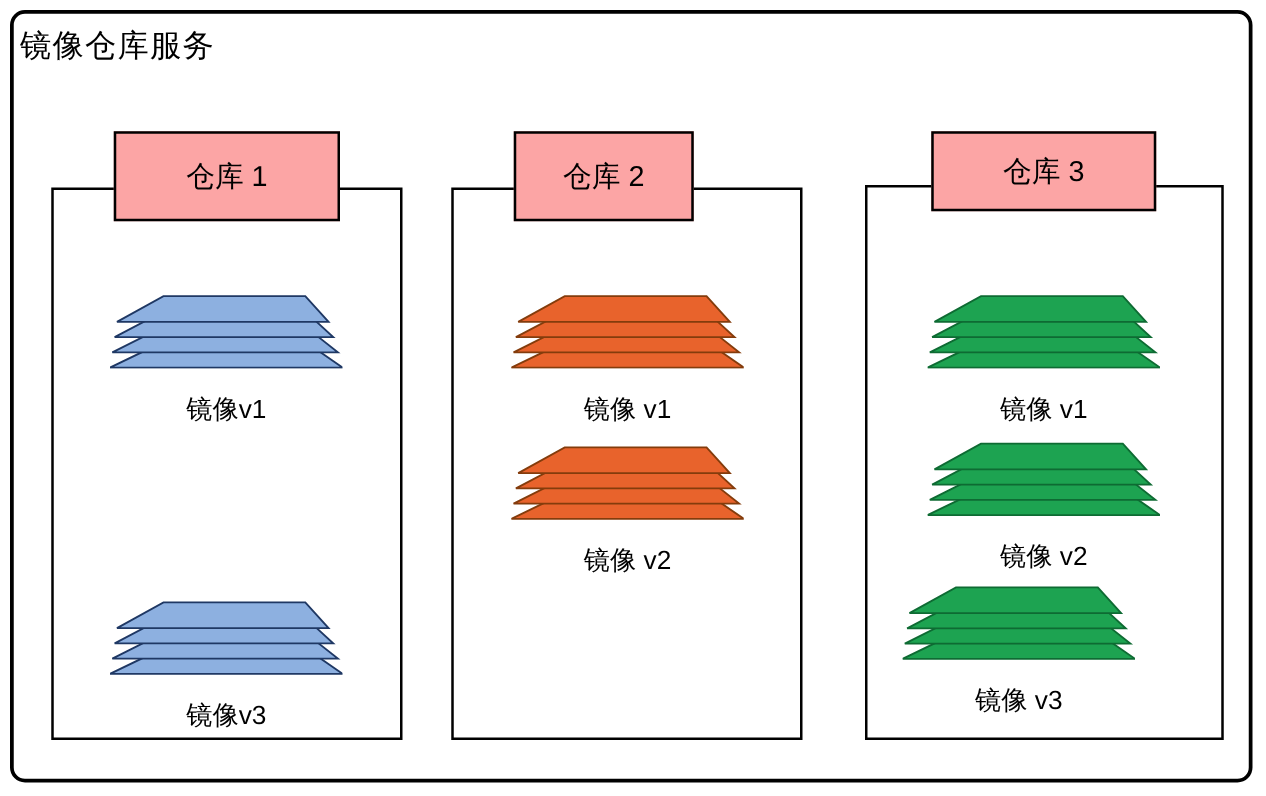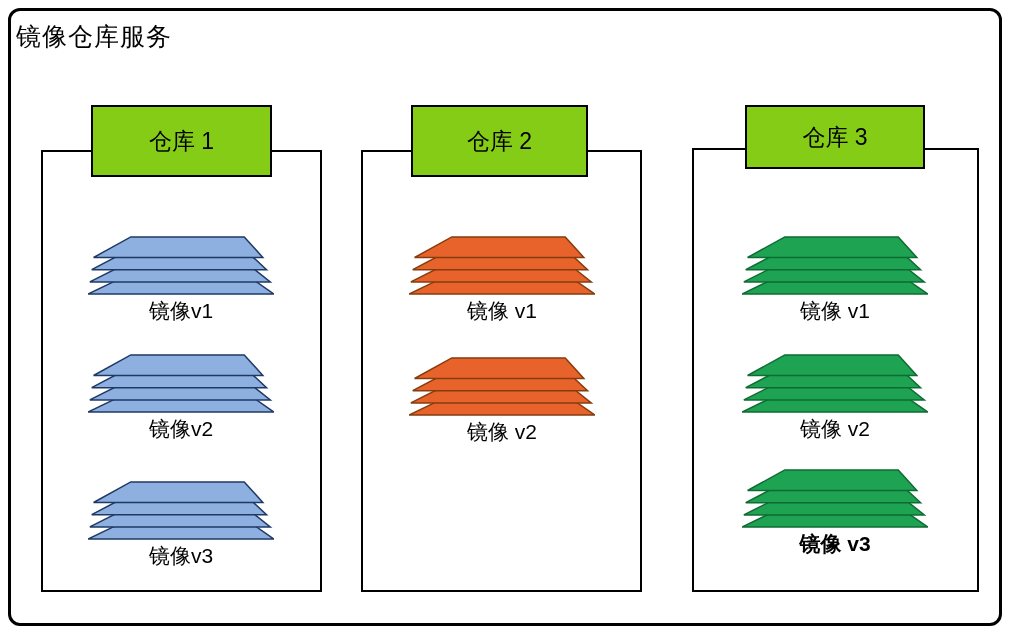--- a/index.html
+++ b/index.html
@@ -15,29 +15,29 @@
   .diagram-title{
     position:absolute;left:16px;top:20px;width:100%;
     text-align:left;font-size:25px;font-weight:500;letter-spacing:1px;
   }
   .repo-box{
     position:absolute;border:2.5px solid #000;box-sizing:border-box;
     background:#ffffff;
   }
   .repo-label-box{
     position:absolute;border:2px solid #000;box-sizing:border-box;
-    background:#84cc16;display:flex;align-items:center;justify-content:center;
+    background:#fca5a5;display:flex;align-items:center;justify-content:center;
     font-size:23px;z-index:3;
   }
   .stack{
     position:absolute;width:186px;z-index:2;text-align:center;
   }
   .stack svg{display:block;width:186px;height:60px;}
   .stack-label{
-    margin-top:3px;font-size:21px;line-height:1.2;text-align:center;
+    margin-top:20px;font-size:21px;line-height:1.2;text-align:center;
     white-space:pre;
   }
 </style>
 </head>
 <body>
 
 <div class="canvas">
 
   <div class="outer-border"></div>
 
@@ -49,41 +49,32 @@
   </div>
   <div class="stack" style="left:88px;top:235px;">
     <svg viewBox="0 0 200 64" preserveAspectRatio="none">
         <polygon points="0,63 46,41 168,41 200,63" fill="#8DB0E0" stroke="#1F3864" stroke-width="1.6" stroke-linejoin="miter"></polygon>
         <polygon points="2,50 46,28 168,28 196,50" fill="#8DB0E0" stroke="#1F3864" stroke-width="1.6" stroke-linejoin="miter"></polygon>
         <polygon points="4,37 46,15 168,15 192,37" fill="#8DB0E0" stroke="#1F3864" stroke-width="1.6" stroke-linejoin="miter"></polygon>
         <polygon points="6,24 46,2 168,2 188,24" fill="#8DB0E0" stroke="#1F3864" stroke-width="1.6" stroke-linejoin="miter"></polygon>
       </svg>
     <div class="stack-label">镜像v1</div>
   </div>
-  <div class="stack" style="left:88px;top:353px;">
-    <svg viewBox="0 0 200 64" preserveAspectRatio="none">
-        <polygon points="0,63 46,41 168,41 200,63" fill="#8DB0E0" stroke="#1F3864" stroke-width="1.6" stroke-linejoin="miter"></polygon>
-        <polygon points="2,50 46,28 168,28 196,50" fill="#8DB0E0" stroke="#1F3864" stroke-width="1.6" stroke-linejoin="miter"></polygon>
-        <polygon points="4,37 46,15 168,15 192,37" fill="#8DB0E0" stroke="#1F3864" stroke-width="1.6" stroke-linejoin="miter"></polygon>
-        <polygon points="6,24 46,2 168,2 188,24" fill="#8DB0E0" stroke="#1F3864" stroke-width="1.6" stroke-linejoin="miter"></polygon>
-      </svg>
-    <div class="stack-label">镜像v2</div>
-  </div>
   <div class="stack" style="left:88px;top:480px;">
     <svg viewBox="0 0 200 64" preserveAspectRatio="none">
         <polygon points="0,63 46,41 168,41 200,63" fill="#8DB0E0" stroke="#1F3864" stroke-width="1.6" stroke-linejoin="miter"></polygon>
         <polygon points="2,50 46,28 168,28 196,50" fill="#8DB0E0" stroke="#1F3864" stroke-width="1.6" stroke-linejoin="miter"></polygon>
         <polygon points="4,37 46,15 168,15 192,37" fill="#8DB0E0" stroke="#1F3864" stroke-width="1.6" stroke-linejoin="miter"></polygon>
         <polygon points="6,24 46,2 168,2 188,24" fill="#8DB0E0" stroke="#1F3864" stroke-width="1.6" stroke-linejoin="miter"></polygon>
       </svg>
     <div class="stack-label">镜像v3</div>
   </div>
 
   <div class="repo-box" style="left:361px;top:150px;width:281px;height:442px;"></div>
-  <div class="repo-label-box" style="left:411px;top:105px;width:177px;height:72px;">
+  <div class="repo-label-box" style="left:411px;top:105px;width:144px;height:72px;">
     <span>仓库 2</span>
   </div>
   <div class="stack" style="left:409px;top:235px;">
     <svg viewBox="0 0 200 64" preserveAspectRatio="none">
         <polygon points="0,63 46,41 168,41 200,63" fill="#E8632C" stroke="#843C0C" stroke-width="1.6" stroke-linejoin="miter"></polygon>
         <polygon points="2,50 46,28 168,28 196,50" fill="#E8632C" stroke="#843C0C" stroke-width="1.6" stroke-linejoin="miter"></polygon>
         <polygon points="4,37 46,15 168,15 192,37" fill="#E8632C" stroke="#843C0C" stroke-width="1.6" stroke-linejoin="miter"></polygon>
         <polygon points="6,24 46,2 168,2 188,24" fill="#E8632C" stroke="#843C0C" stroke-width="1.6" stroke-linejoin="miter"></polygon>
       </svg>
     <div class="stack-label">镜像 v1</div>
@@ -113,21 +104,21 @@
   </div>
   <div class="stack" style="left:742px;top:353px;">
     <svg viewBox="0 0 200 64" preserveAspectRatio="none">
         <polygon points="0,63 46,41 168,41 200,63" fill="#1DA351" stroke="#0E6B33" stroke-width="1.6" stroke-linejoin="miter"></polygon>
         <polygon points="2,50 46,28 168,28 196,50" fill="#1DA351" stroke="#0E6B33" stroke-width="1.6" stroke-linejoin="miter"></polygon>
         <polygon points="4,37 46,15 168,15 192,37" fill="#1DA351" stroke="#0E6B33" stroke-width="1.6" stroke-linejoin="miter"></polygon>
         <polygon points="6,24 46,2 168,2 188,24" fill="#1DA351" stroke="#0E6B33" stroke-width="1.6" stroke-linejoin="miter"></polygon>
       </svg>
     <div class="stack-label">镜像 v2</div>
   </div>
-  <div class="stack" style="left:742px;top:468px;font-weight:bold;">
+  <div class="stack" style="left:722px;top:468px;">
     <svg viewBox="0 0 200 64" preserveAspectRatio="none">
         <polygon points="0,63 46,41 168,41 200,63" fill="#1DA351" stroke="#0E6B33" stroke-width="1.6" stroke-linejoin="miter"></polygon>
         <polygon points="2,50 46,28 168,28 196,50" fill="#1DA351" stroke="#0E6B33" stroke-width="1.6" stroke-linejoin="miter"></polygon>
         <polygon points="4,37 46,15 168,15 192,37" fill="#1DA351" stroke="#0E6B33" stroke-width="1.6" stroke-linejoin="miter"></polygon>
         <polygon points="6,24 46,2 168,2 188,24" fill="#1DA351" stroke="#0E6B33" stroke-width="1.6" stroke-linejoin="miter"></polygon>
       </svg>
     <div class="stack-label">镜像 v3</div>
   </div>
 
 </div>

